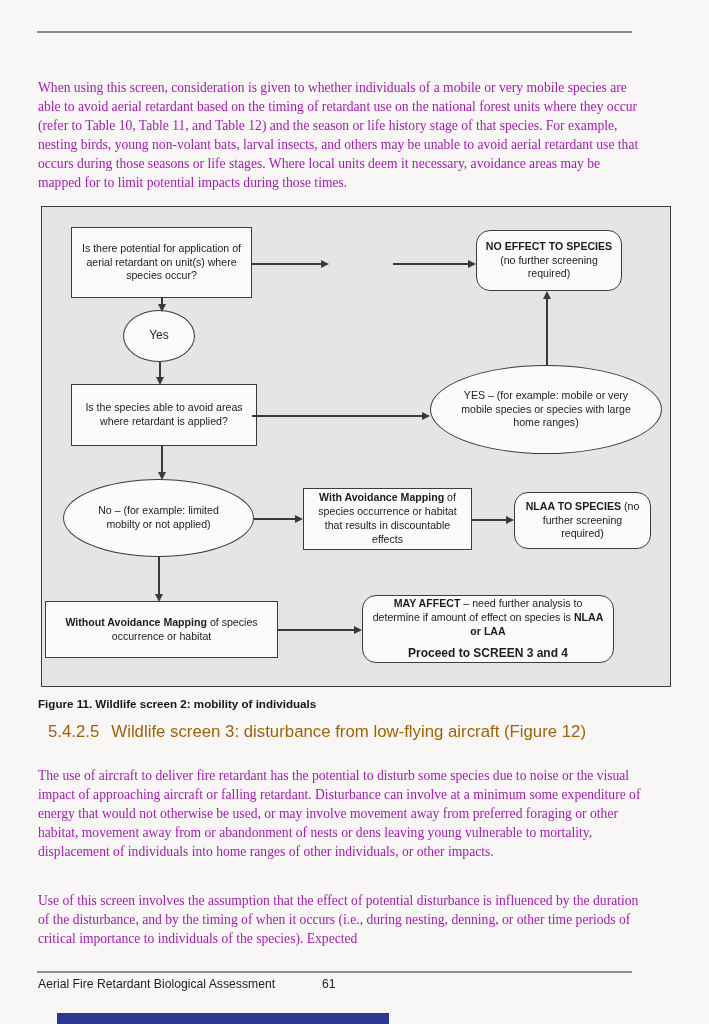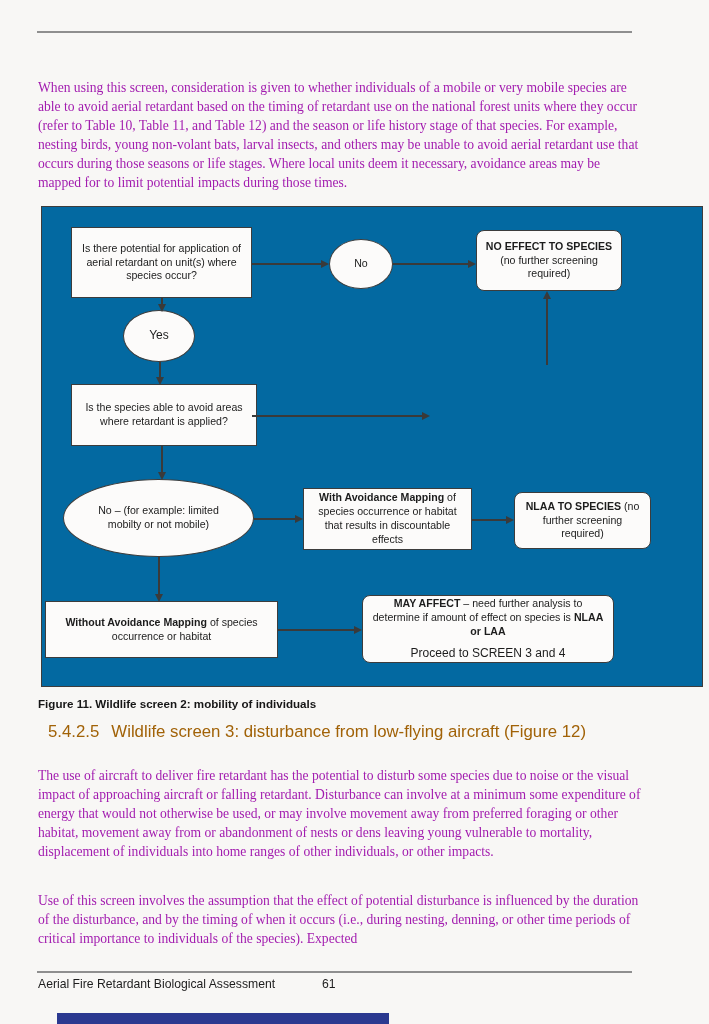--- a/index.html
+++ b/index.html
@@ -13,43 +13,43 @@
   }
   .rule{position:absolute;height:2px;background:#8f8f8f;}
   .para{
     position:absolute;left:38px;width:606px;
     font-size:13.6px;line-height:19px;color:#a21caf;
     text-align:left;
   }
   
   .fig{
     position:absolute;left:41px;top:206px;width:628px;height:479px;
-    border:1.5px solid #3d3d3d;background:#0369a1;padding-left:32px;
+    border:1.5px solid #3d3d3d;background:#e5e5e5;
   }
   .node{
     position:absolute;box-sizing:border-box;
     border:1.6px solid #3c3c3c;background:#fcfbfa;
     display:flex;align-items:center;justify-content:center;
     text-align:center;
     font-family:"Liberation Sans", sans-serif;
     font-size:10.6px;line-height:1.32;color:#1c1c1c;
     padding:2px 7px;
   }
   .node .txt{display:inline;}
   .node b{font-weight:bold;}
-  .round{border-radius:8px;}
+  .round{border-radius:14px;}
   .ellipse{border-radius:50%;}
   .arr{position:absolute;background:#3a3a3a;}
   .arr-h{height:1.6px;}
   .arr-v{width:1.6px;}
   .head{position:absolute;width:0;height:0;}
   .head-r{right:-7px;top:-3.4px;border-left:8px solid #3a3a3a;border-top:4.5px solid transparent;border-bottom:4.5px solid transparent;}
   .head-d{bottom:-7px;left:-3.4px;border-top:8px solid #3a3a3a;border-left:4.5px solid transparent;border-right:4.5px solid transparent;}
   .head-u{top:-7px;left:-3.4px;border-bottom:8px solid #3a3a3a;border-left:4.5px solid transparent;border-right:4.5px solid transparent;}
-  .mayaffect-line2{display:block;font-weight:normal;font-size:12px;margin-top:7px;}
+  .mayaffect-line2{display:block;font-weight:bold;font-size:12px;margin-top:7px;}
   
   .caption{
     position:absolute;left:38px;top:697px;
     font-family:"Liberation Sans", sans-serif;
     font-weight:bold;font-size:11.6px;color:#161616;
   }
   .heading{
     position:absolute;left:48px;top:722px;
     font-family:"Liberation Sans", sans-serif;
     font-size:16.8px;color:#a16207;font-weight:400;
@@ -76,39 +76,39 @@
 <div class="rule" style="left:37px;top:31px;width:595px;"></div>
 
 <p class="para" style="top:64px;">When using this screen, consideration is given to whether individuals of a mobile or very mobile species are able to avoid aerial retardant based on the timing of retardant use on the national forest units where they occur (refer to Table 10, Table 11, and  Table 12) and the season or life history stage of that species. For example, nesting birds, young non-volant bats, larval insects, and others may be unable to avoid aerial retardant use that occurs during those seasons or life stages. Where local units deem it necessary, avoidance areas may be mapped for to limit potential impacts during those times.</p>
 
 <div class="fig">
 
   <div class="node rect" style="left:29px;top:20px;width:181px;height:71px;">
     <span class="txt">Is there potential for application of aerial retardant on unit(s) where species occur?</span>
   </div>
 
-  <div class="node ellipse" style="left:287px;top:32px;width:64px;height:50px;">
-    <span class="txt">No</span>
-  </div>
 
   <div class="node round" style="left:434px;top:23px;width:146px;height:61px;">
     <span class="txt"><b>NO EFFECT TO SPECIES</b><span> (no further screening required)</span></span>
   </div>
 
   <div class="node ellipse" style="left:81px;top:103px;width:72px;height:52px;">
     <span class="txt" style="font-size:12px;">Yes</span>
   </div>
 
   <div class="node rect" style="left:29px;top:177px;width:186px;height:62px;">
     <span class="txt">Is the species able to avoid areas where retardant is applied?</span>
   </div>
 
+  <div class="node ellipse" style="left:388px;top:158px;width:232px;height:89px;padding:2px 26px;">
+    <span class="txt">YES – (for example: mobile or very mobile species or species with large home ranges)</span>
+  </div>
 
   <div class="node ellipse" style="left:21px;top:272px;width:191px;height:78px;padding:2px 22px;">
-    <span class="txt">No – (for example: limited mobilty or not mobile)</span>
+    <span class="txt">No – (for example: limited mobilty or not applied)</span>
   </div>
 
   <div class="node rect" style="left:261px;top:281px;width:169px;height:62px;">
     <span class="txt"><b>With Avoidance Mapping</b><span> of species occurrence or habitat that results in discountable effects</span></span>
   </div>
 
   <div class="node rect" style="left:3px;top:394px;width:233px;height:57px;">
     <span class="txt"><b>Without Avoidance Mapping</b><span> of species occurrence or habitat</span></span>
   </div>
 

